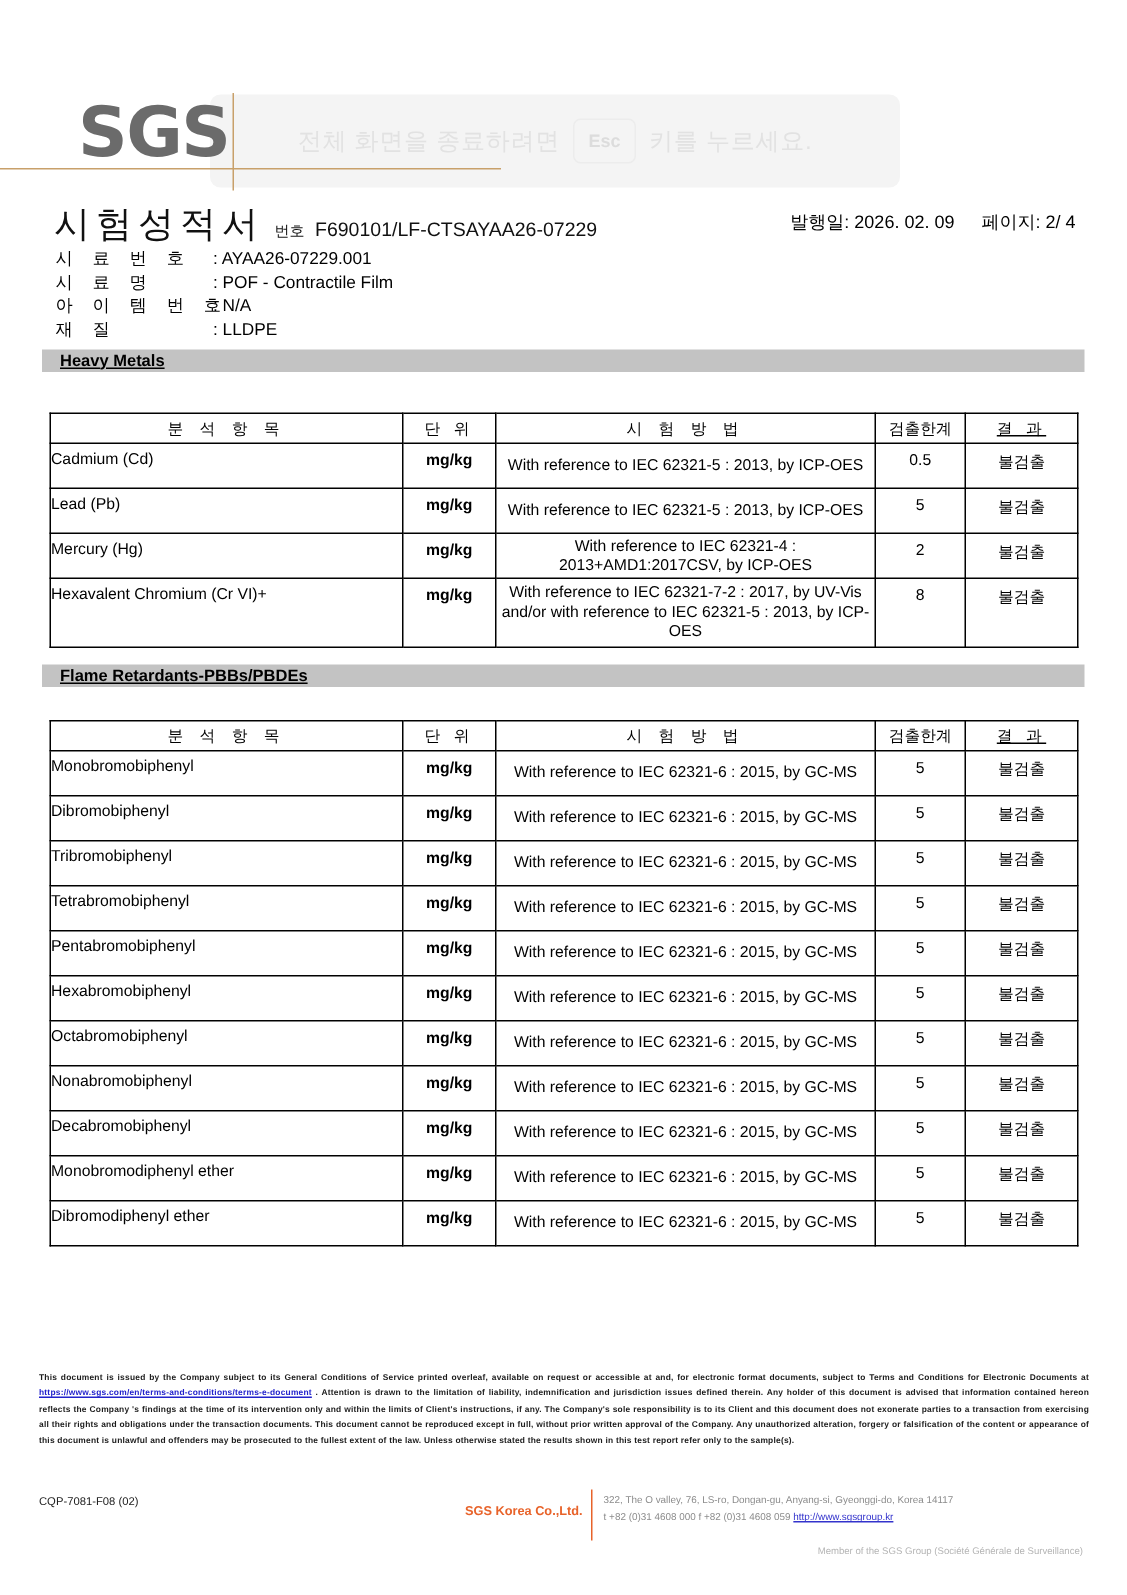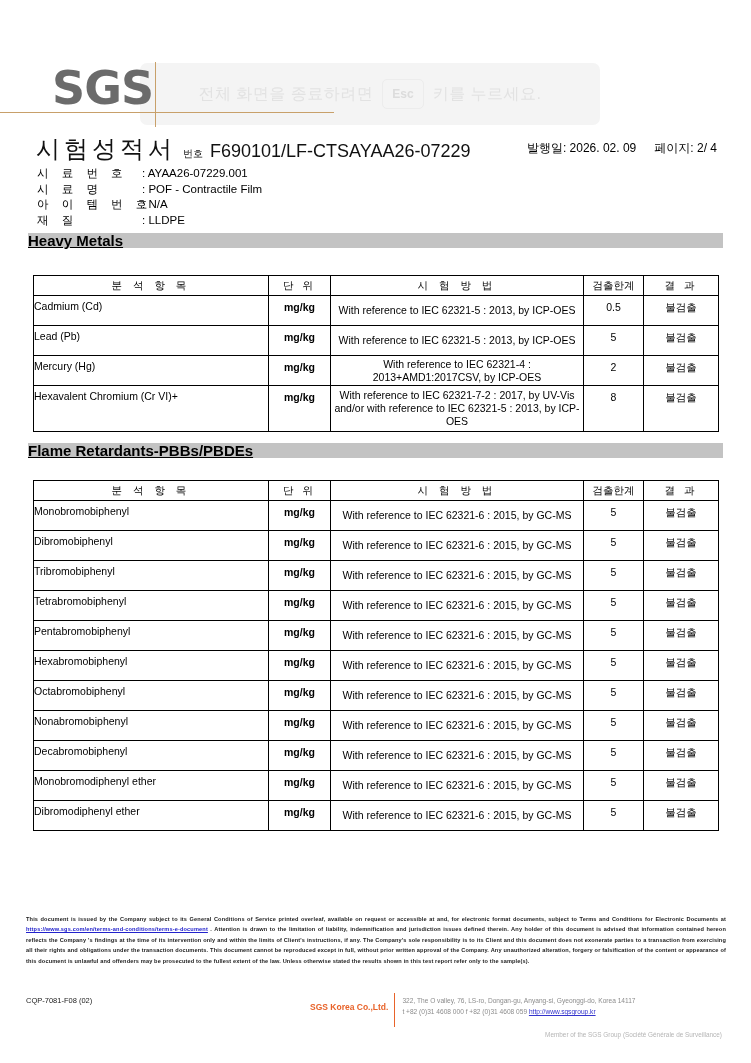--- a/index.html
+++ b/index.html
@@ -81,21 +81,21 @@
     display: flex;
     align-items: baseline;
     gap: 7px;
   }
   .doc-title {
     font-size: 24px;
     letter-spacing: 4px;
     color: #111;
   }
   .doc-number-label { font-size: 10px; color: #111; }
-  .doc-number { font-size: 18px; color: #111; letter-spacing: 0px; }
+  .doc-number { font-size: 13px; color: #111; letter-spacing: 0px; }
 
   .issue-row {
     position: absolute;
     right: 34px; top: 140px;
     font-size: 12px;
     display: flex;
     gap: 18px;
     white-space: nowrap;
   }
 
@@ -118,25 +118,25 @@
   .section-bar {
     position: absolute;
     left: 28px;
     width: 695px;
     height: 15px;
     background: #c3c3c3;
     display: flex;
     align-items: center;
   }
   .section-bar span {
-    font-size: 15px;
+    font-size: 11px;
     font-weight: bold;
     text-decoration: underline;
     color: #000;
-    padding-left: 0;
+    padding-left: 12px;
     font-family: "Liberation Sans", sans-serif;
   }
 
   
   table.rpt {
     position: absolute;
     left: 33px;
     width: 685px;
     border-collapse: collapse;
     table-layout: fixed;
@@ -150,21 +150,21 @@
     font-size: 10.5px;
   }
   table.rpt th {
     height: 20px;
     font-weight: normal;
   }
   .th-item { letter-spacing: 4px; font-size: 11px; }
   .th-unit { letter-spacing: 3px; font-size: 11px; }
   .th-method { letter-spacing: 4px; font-size: 11px; }
   .th-limit { letter-spacing: 0px; font-size: 11px; margin-top: 12px; }
-  .th-result { letter-spacing: 3px; font-size: 11px; }
+  .th-result { letter-spacing: 3px; font-size: 11px; text-decoration: underline; }
 
   td.c-item {
     text-align: left;
     padding-left: 7px;
     font-size: 11.5px;
   }
   td.c-unit {
     text-align: center;
     font-size: 9px;
     font-weight: bold;

